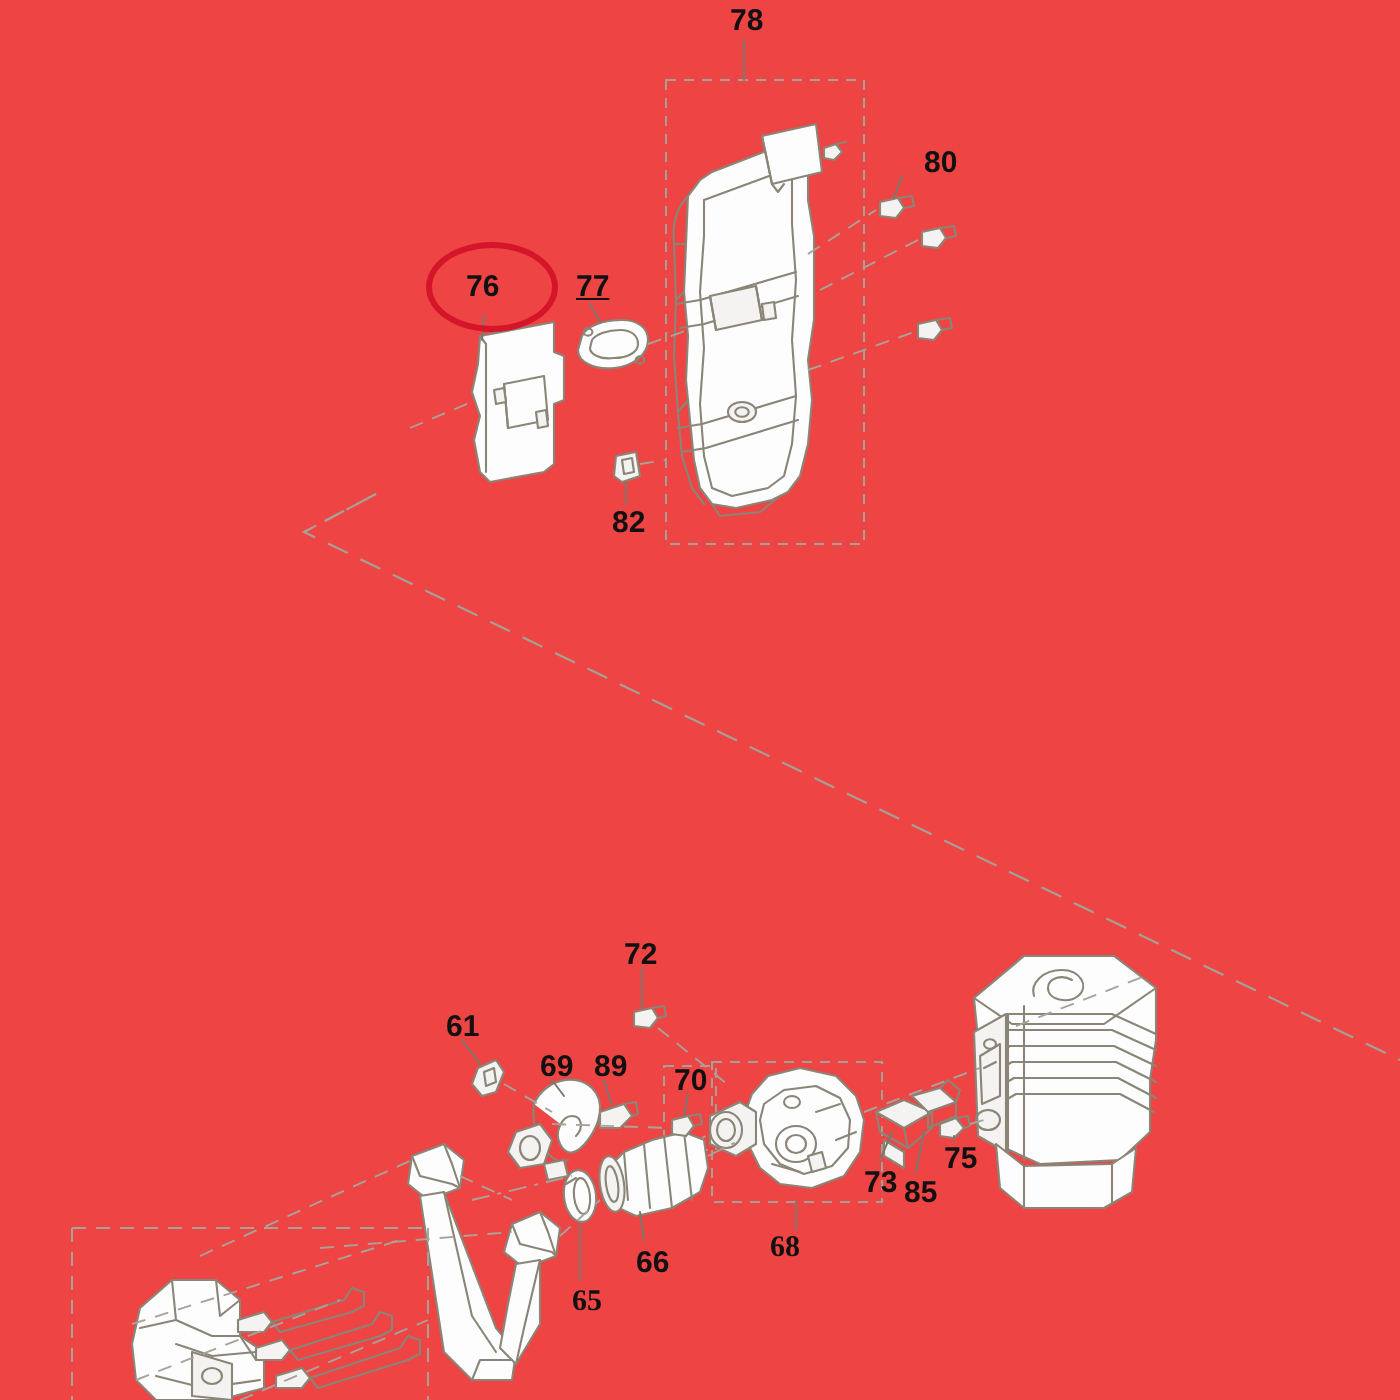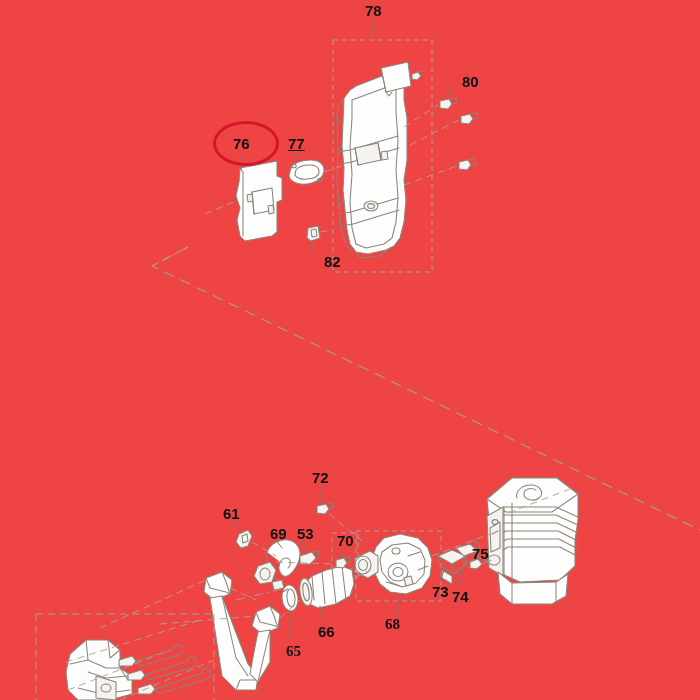--- a/index.html
+++ b/index.html
@@ -347,26 +347,26 @@
     </g>
 
   </svg>
 
   <div class="highlight-ellipse" style="left: 213px; top: 121px; width: 60px; height: 39px; border-color: rgb(212, 21, 42);"></div>
 
   <div class="callout-label" style="left:365px;top:3px;">78</div>
   <div class="callout-label" style="left:462px;top:74px;">80</div>
   <div class="callout-label highlighted" style="left:233px;top:113px;margin-top:23px;">76</div>
   <div class="callout-label" style="left:288px;top:136px;text-decoration:underline;">77</div>
-  <div class="callout-label" style="left:324px;top:254px;">82</div>
+  <div class="callout-label" style="left:306px;top:254px;">82</div>
   <div class="callout-label" style="left:312px;top:470px;">72</div>
   <div class="callout-label" style="left:223px;top:506px;">61</div>
   <div class="callout-label" style="left:270px;top:526px;">69</div>
-  <div class="callout-label" style="left:297px;top:526px;">53</div>
+  <div class="callout-label" style="left:297px;top:526px;">89</div>
   <div class="callout-label" style="left:337px;top:533px;">70</div>
-  <div class="callout-label" style="left:472px;top:546px;">75</div>
+  <div class="callout-label" style="left:472px;top:572px;">75</div>
   <div class="callout-label" style="left:432px;top:584px;">73</div>
-  <div class="callout-label" style="left:452px;top:589px;">74</div>
+  <div class="callout-label" style="left:452px;top:589px;">85</div>
   <div class="callout-label" style="left:385px;top:617px;font-family:Liberation Serif, serif;">68</div>
   <div class="callout-label" style="left:318px;top:624px;">66</div>
   <div class="callout-label" style="left:286px;top:644px;font-family:Liberation Serif, serif;">65</div>
 
 </div>
 
 </body></html>

